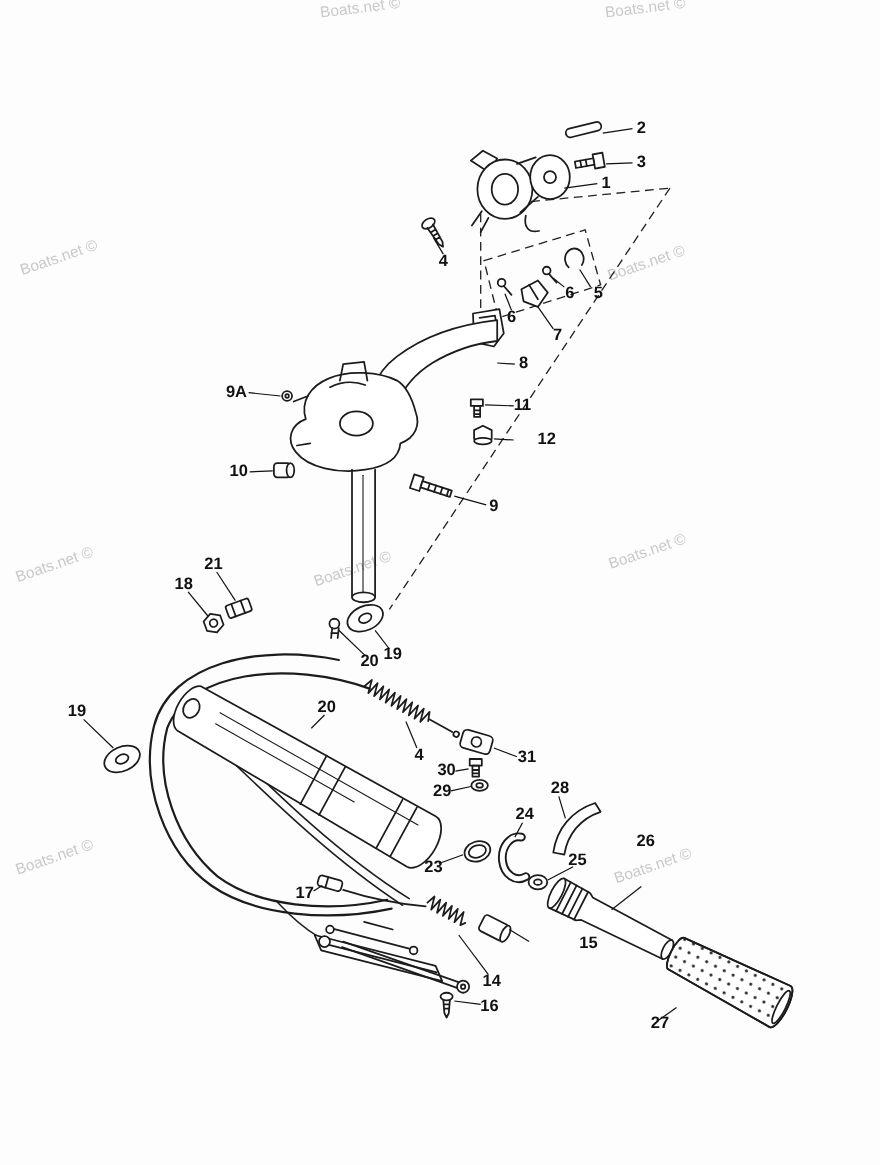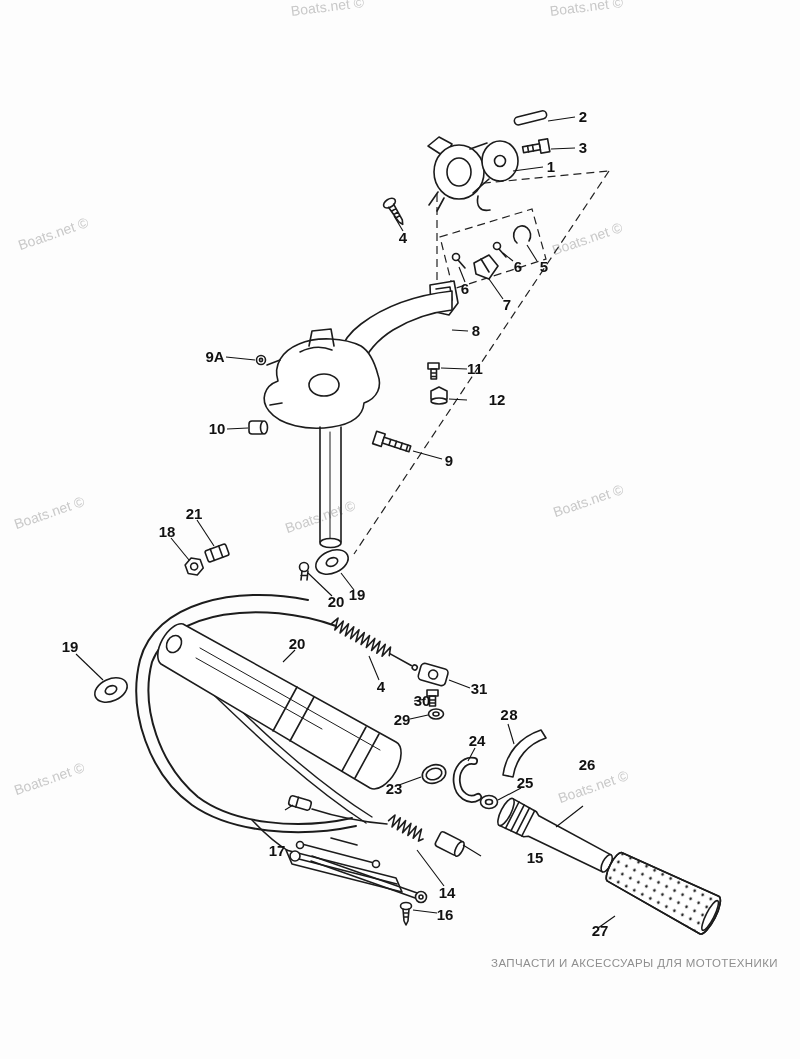--- a/index.html
+++ b/index.html
@@ -326,31 +326,30 @@
       <span class="plabel" style="left: 217px; top: 429px;">10</span>
       <span class="plabel" style="left: 449px; top: 461px;">9</span>
       <span class="plabel" style="left: 194px; top: 514px;">21</span>
       <span class="plabel" style="left: 167px; top: 532px;">18</span>
       <span class="plabel" style="left: 336px; top: 602px;">20</span>
       <span class="plabel" style="left: 357px; top: 595px;">19</span>
       <span class="plabel" style="left: 297px; top: 644px;">20</span>
       <span class="plabel" style="left: 70px; top: 647px;">19</span>
       <span class="plabel" style="left: 381px; top: 687px;">4</span>
       <span class="plabel" style="left: 479px; top: 689px;">31</span>
-      <span class="plabel" style="left: 406px; top: 701px; margin-left: 16px;">30</span>
+      <span class="plabel" style="left: 406px; top: 701px;">30</span>
       <span class="plabel" style="left: 402px; top: 720px;">29</span>
-      <span class="plabel" style="left: 509px; top: 717px; font-family: Liberation Mono, monospace;">28</span>
+      <span class="plabel" style="left: 509px; top: 717px;">28</span>
       <span class="plabel" style="left: 477px; top: 741px;">24</span>
       <span class="plabel" style="left: 394px; top: 789px; text-align: right;">23</span>
       <span class="plabel" style="left: 525px; top: 783px;">25</span>
       <span class="plabel" style="left: 587px; top: 765px;">26</span>
-      <span class="plabel" style="left: 277px; top: 851px;">17</span>
+      <span class="plabel" style="left: 277px; top: 813px;">17</span>
       <span class="plabel" style="left: 489px; top: 858px; margin-left: 46px;">15</span>
       <span class="plabel" style="left: 447px; top: 893px;">14</span>
       <span class="plabel" style="left: 445px; top: 915px;">16</span>
       <span class="plabel" style="left: 600px; top: 931px;">27</span>
     </div>
 
   <div class="footer">
-    <div class="tagline">ЗАПЧАСТИ И АКСЕССУАРЫ ДЛЯ МОТОТЕХНИКИ</div>
   </div>
 
 </div>
 
 </body></html>

